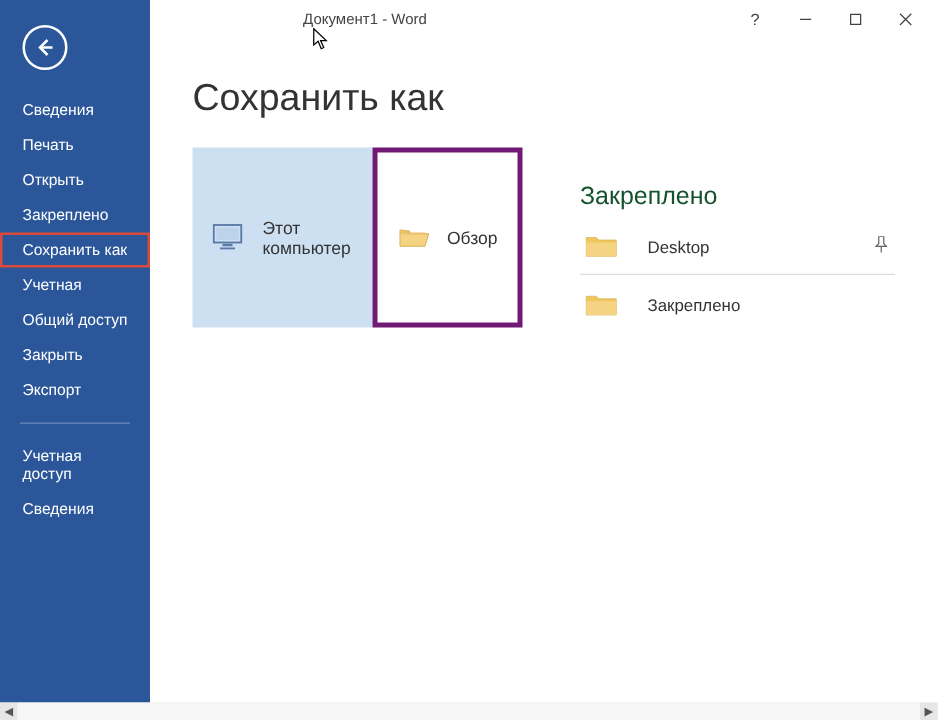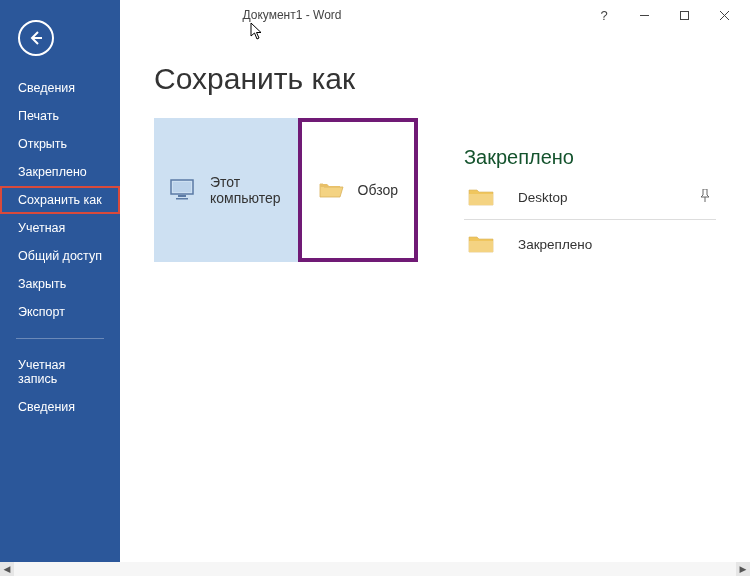--- a/index.html
+++ b/index.html
@@ -80,21 +80,21 @@
     <div class="nav-item">Сведения</div>
     <div class="nav-item">Печать</div>
     <div class="nav-item">Открыть</div>
     <div class="nav-item">Закреплено</div>
     <div class="nav-item highlighted">Сохранить как</div>
     <div class="nav-item">Учетная</div>
     <div class="nav-item">Общий доступ</div>
     <div class="nav-item">Закрыть</div>
     <div class="nav-item">Экспорт</div>
     <div class="nav-divider"></div>
-    <div class="nav-item">Учетная запись</div>
+    <div class="nav-item">Учетная доступ</div>
     <div class="nav-item">Сведения</div>
   </div>
 </div>
 
 <div class="main">
   <h1 class="page-title">Сохранить как</h1>
   <div class="columns">
 
     <div class="left-col">
       <div class="location-item selected">

